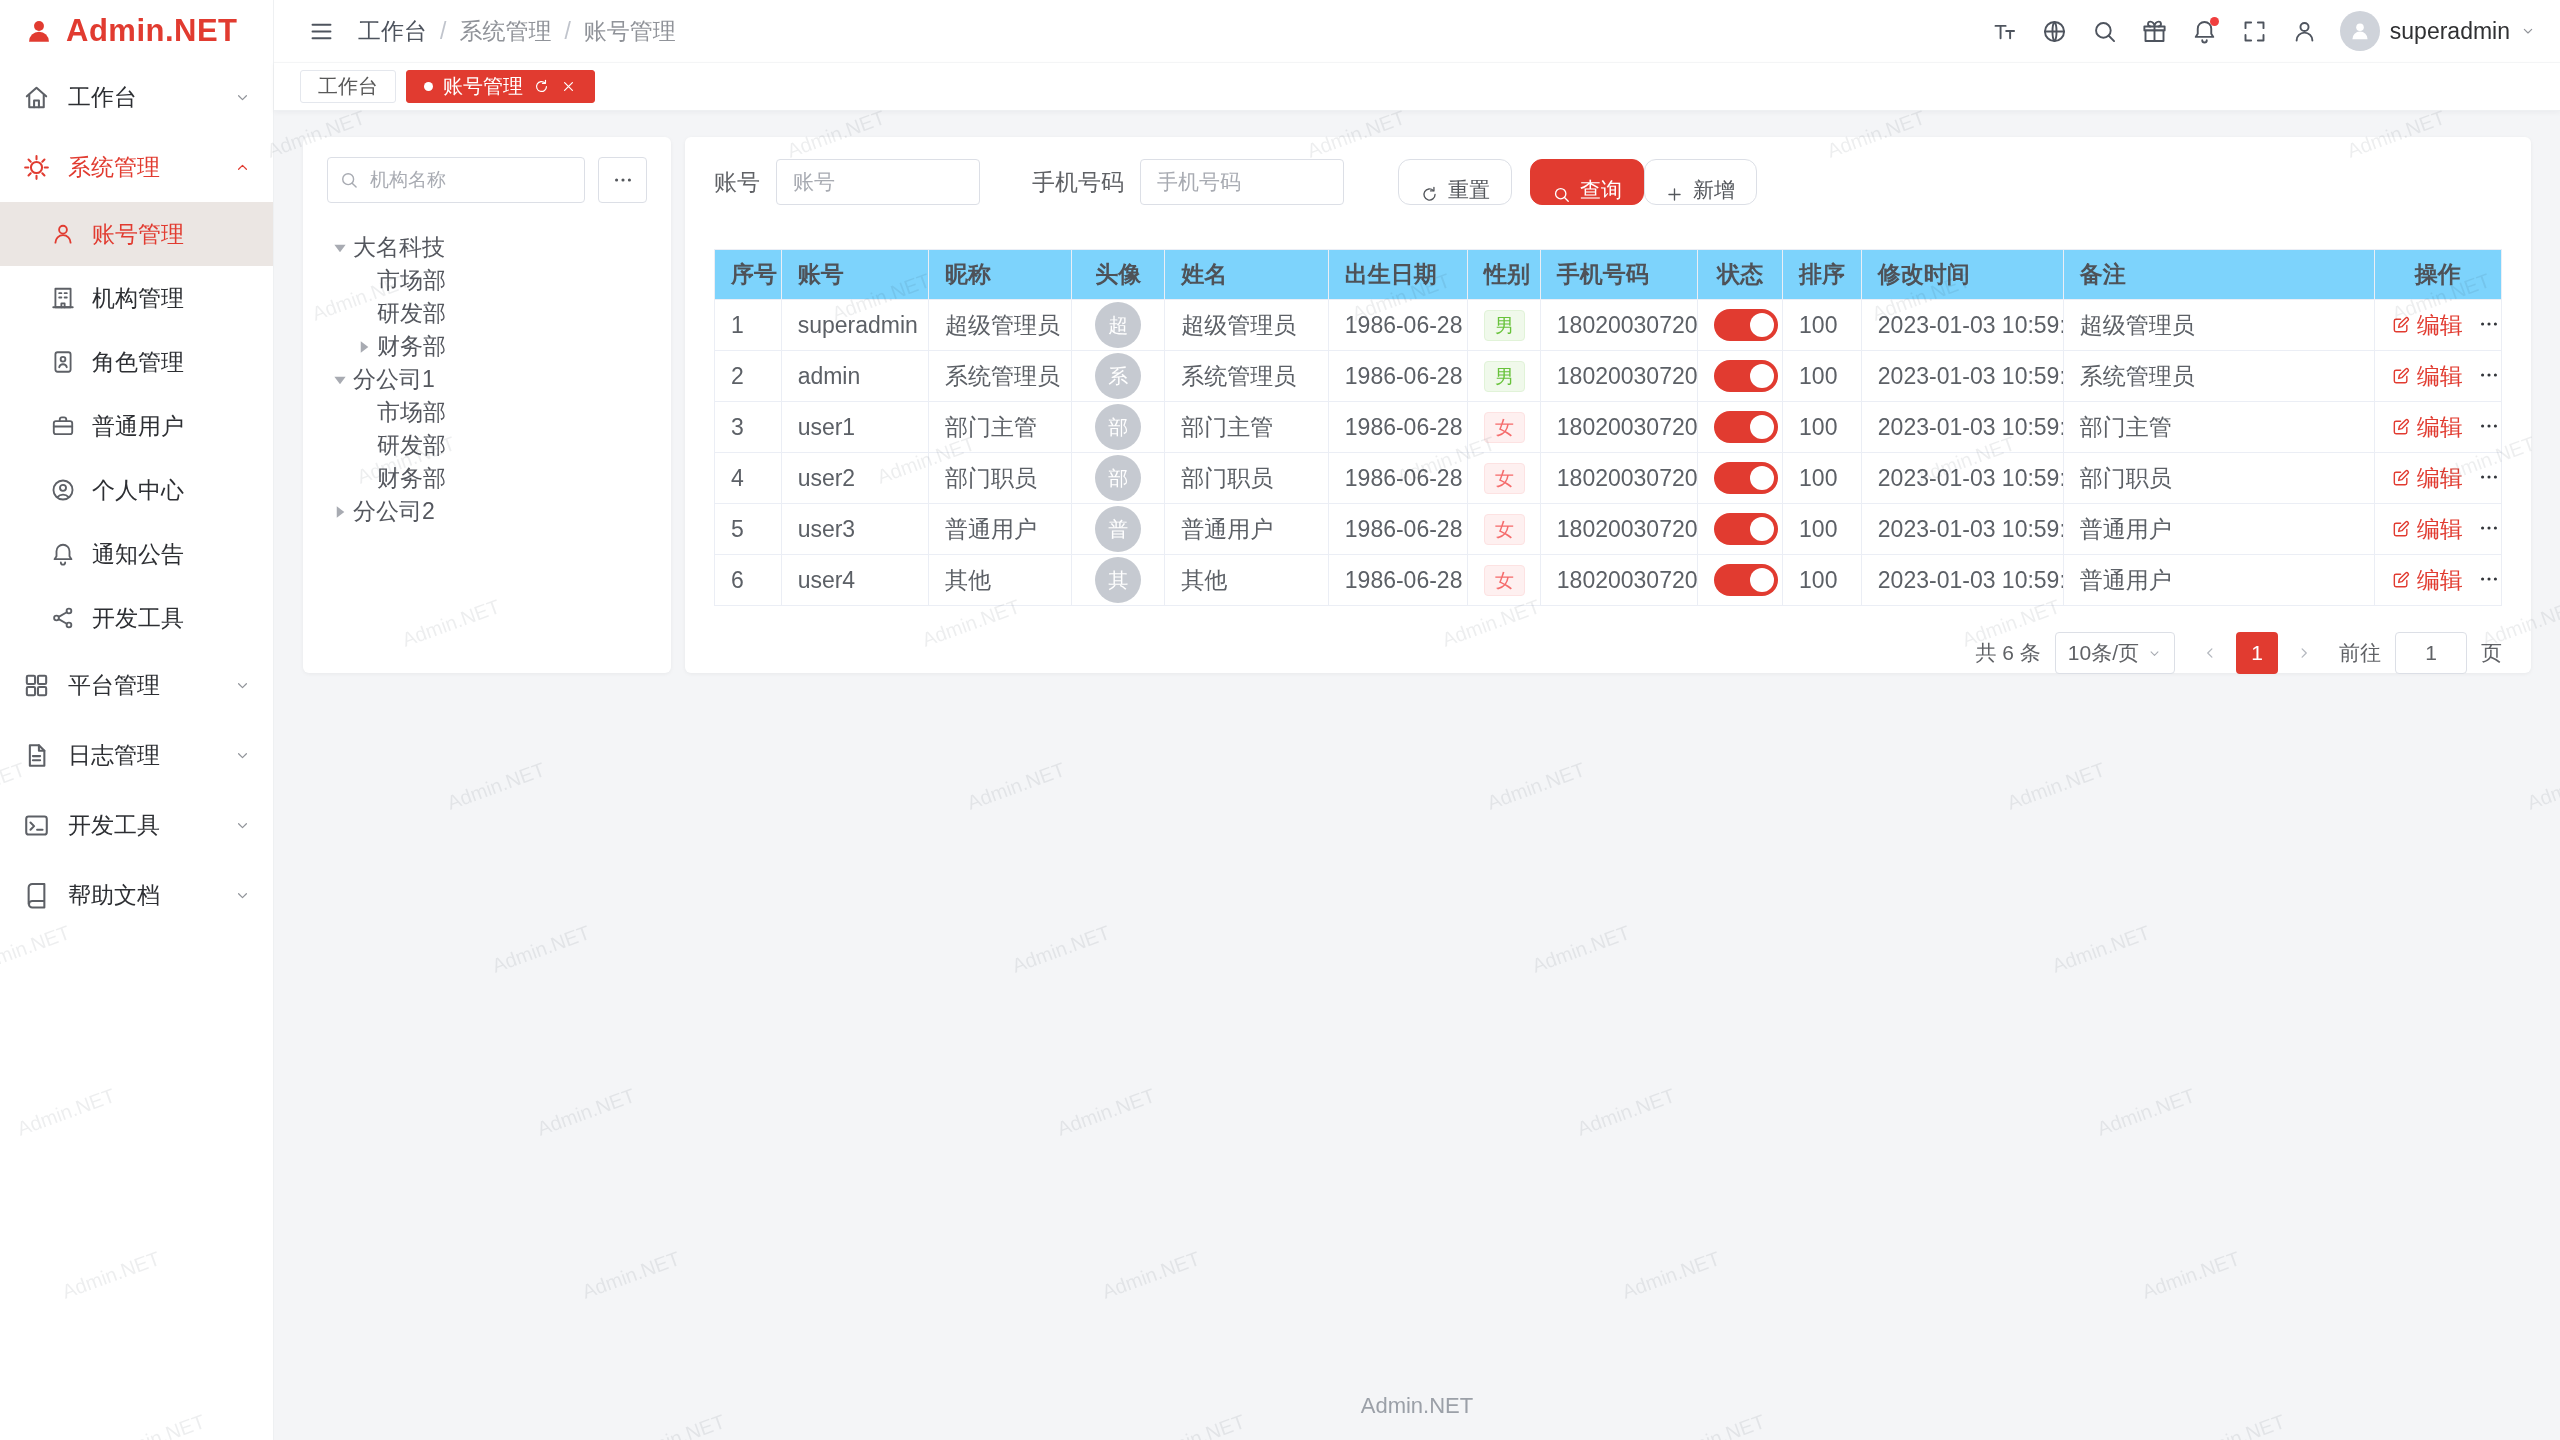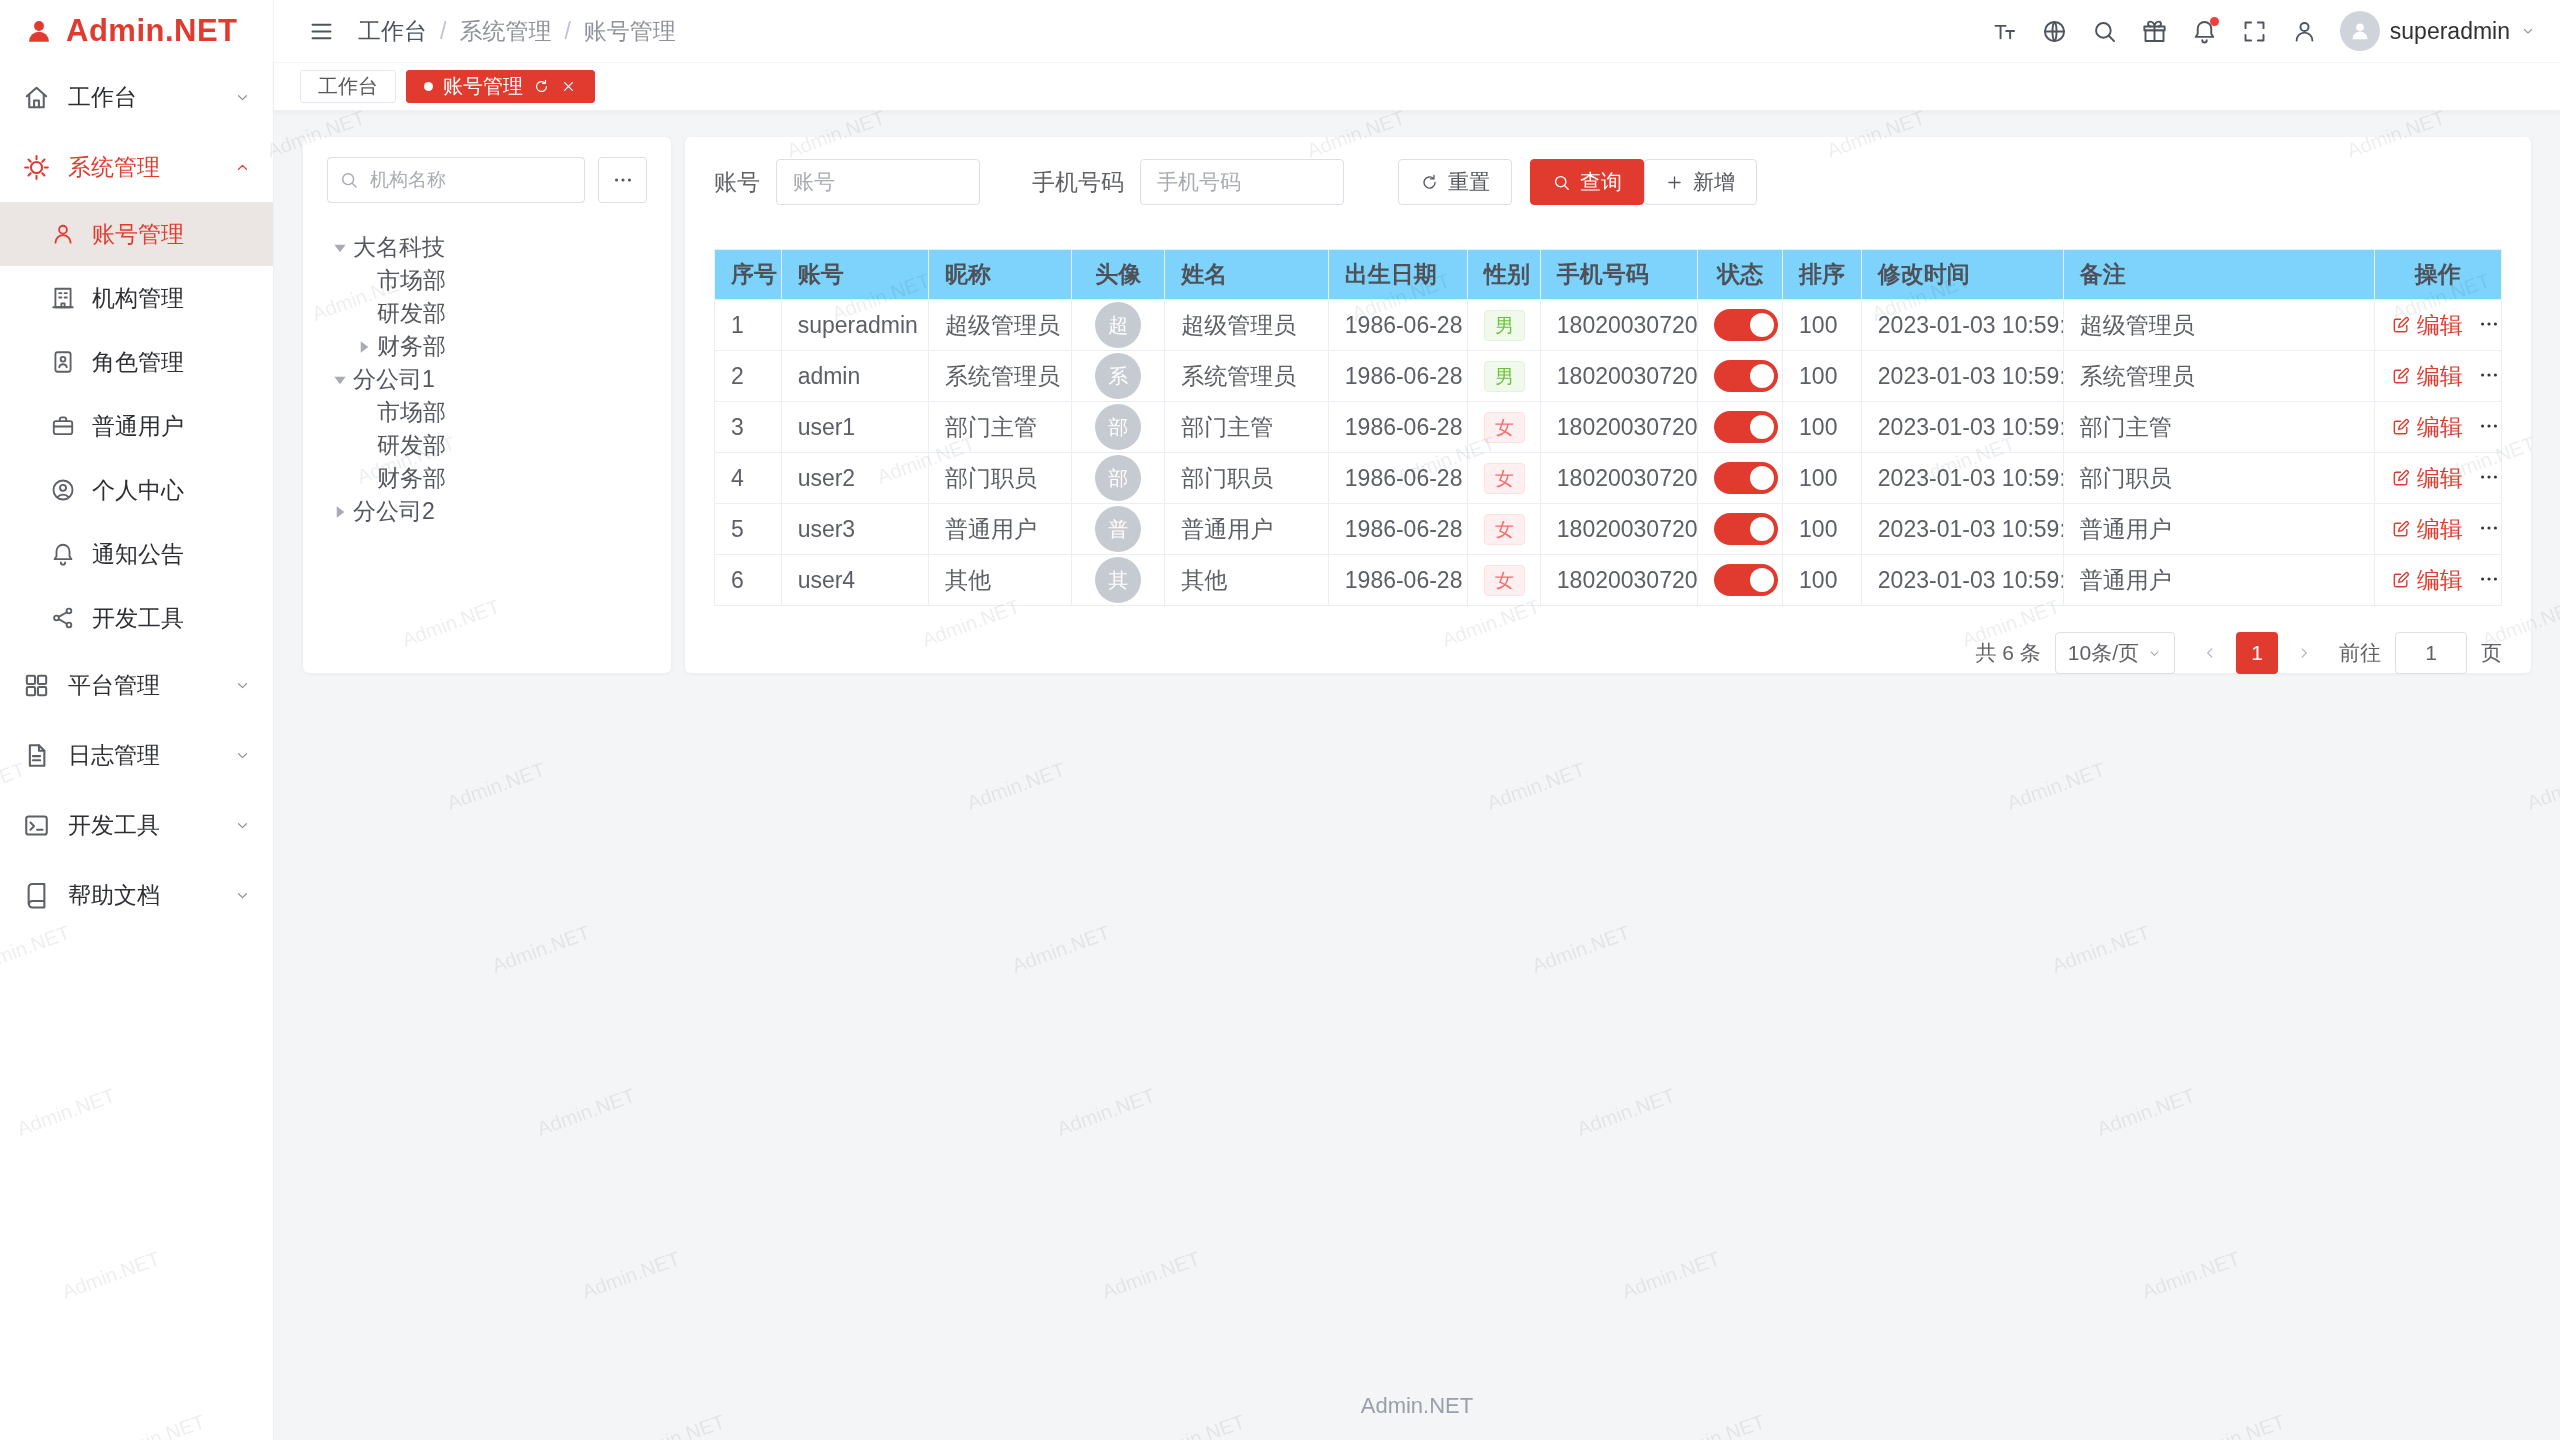--- a/index.html
+++ b/index.html
@@ -62,21 +62,21 @@
   .tree-caret svg{width:15px;height:15px;}
   .tree-caret.open{transform:rotate(90deg);}
   .tree-spacer{width:26px;flex-shrink:0;display:inline-block;}
   
   .table-card{flex:1;padding:22px 29px;display:flex;flex-direction:column;min-width:0;}
   .filters{display:flex;align-items:center;}
   .flabel{font-size:23px;color:#606266;margin-right:16px;}
   .ml{margin-left:52px;}
   .finput{width:204px;height:46px;border:1px solid #dcdfe6;border-radius:4px;padding:0 16px;font-size:21px;color:#606266;outline:none;font-family:inherit;}
   .finput::placeholder{color:#a8abb2;}
-  .btn{height:46px;display:inline-flex;align-items:center;gap:9px;padding:0 21px;border:1px solid #dcdfe6;border-radius:4px;background:#fff;color:#54575c;font-size:21px;cursor:pointer;font-family:Liberation Sans, sans-serif;}
+  .btn{height:46px;display:inline-flex;align-items:flex-end;gap:9px;padding:0 21px;border:1px solid #dcdfe6;border-radius:12px;background:#fff;color:#54575c;font-size:21px;cursor:pointer;font-family:Liberation Sans, sans-serif;}
   .bi{width:19px;height:19px;}
   .btn.primary{background:var(--accent);border-color:var(--accent);color:#fff;}
   .btn-reset{margin-left:54px;}
   .btn-search{margin-left:18px;}
   .btn-add{padding-left:20px;}
   .acc-table{margin-top:44px;width:100%;border-collapse:collapse;table-layout:fixed;font-size:23px;color:#5c6066;}
   .acc-table th,.acc-table td{border:1px solid #ebeef5;padding:0 16px;height:51px;text-align:left;white-space:nowrap;overflow:hidden;}
   .acc-table th{background:#7dd3fc;color:#4e5258;font-weight:bold;height:50px;}
   .acc-table .c{text-align:center;}
   .avatar-cell{width:46px;height:46px;border-radius:50%;background:#c6cad1;color:#fff;display:inline-flex;align-items:center;justify-content:center;font-size:20px;vertical-align:middle;}

